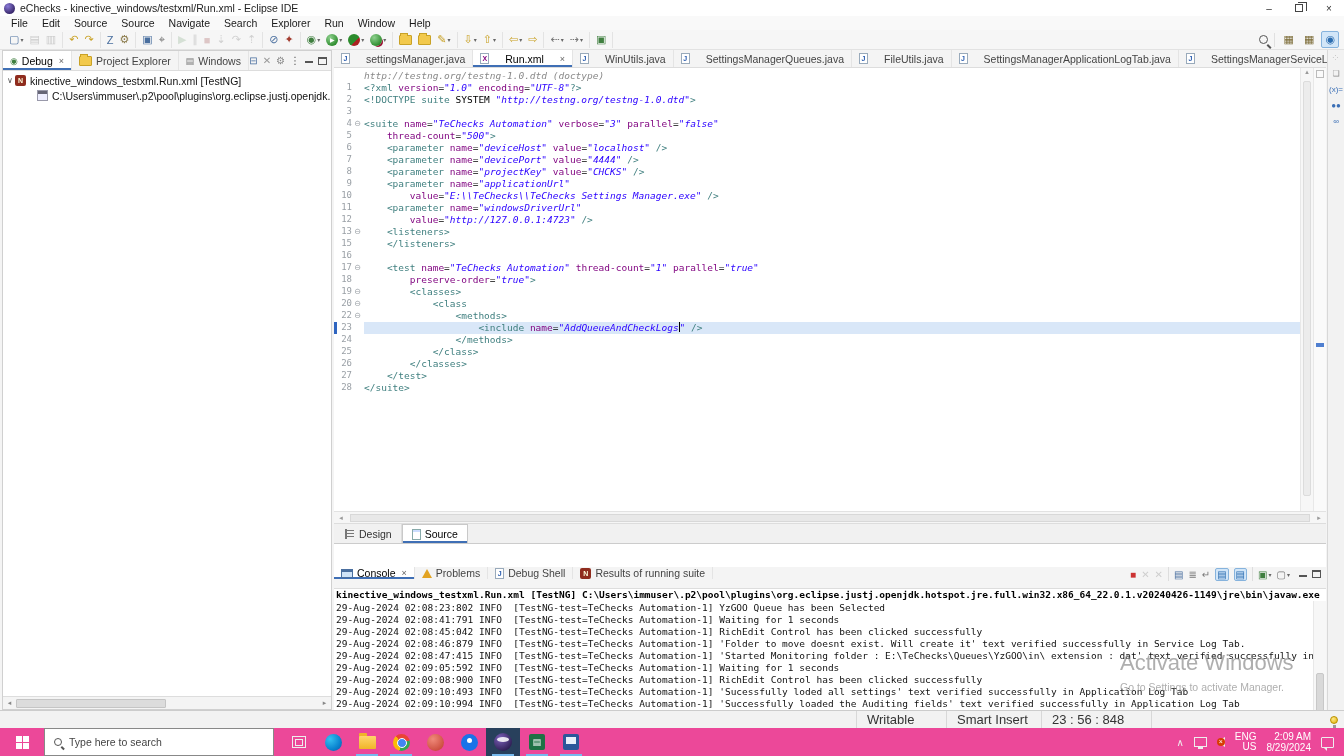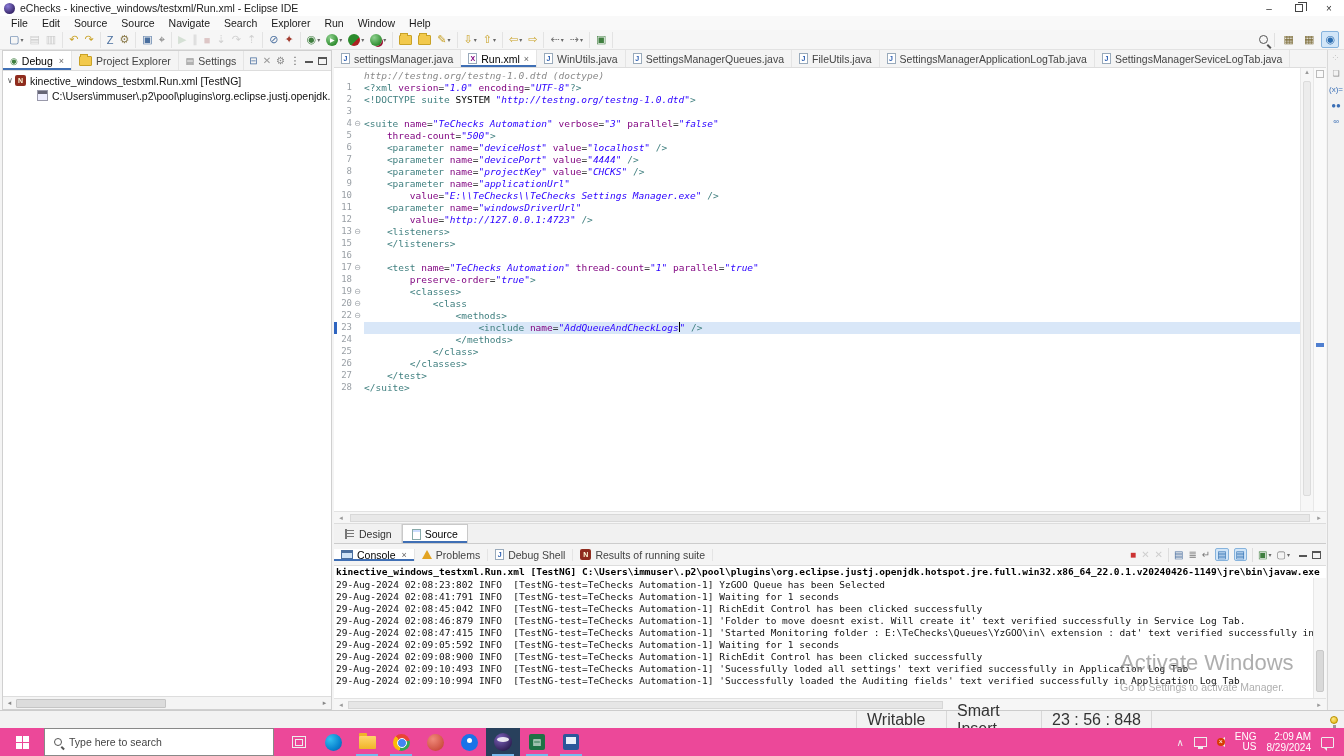--- a/index.html
+++ b/index.html
@@ -70,21 +70,21 @@
     box-shadow:inset 0 3px 0 #667; }
   .hscroll { position:absolute; left:0; bottom:0; width:100%; height:13px; background:#f4f4f4;
     border-top:1px solid #ddd; display:flex; align-items:center; }
   .hscroll .arr { width:13px; text-align:center; font-size:7px; color:#888; }
   .hthumb { height:9px; background:#dcdcdc; border:1px solid #c5c5c5; border-radius:1px; }
 
   
   #main { position:absolute; left:334px; top:50px; width:992px; height:660px; background:#fff; }
   #editor-tabs { position:absolute; left:0; top:0; width:100%; height:18px; background:#f4f4f4;
     border-bottom:1px solid #ddd; display:flex; }
-  .etab { display:flex; align-items:center; gap:4px; padding:0 7px; font-size:10.5px; color:#444;
+  .etab { display:flex; align-items:center; gap:16px; padding:0 7px; font-size:10.5px; color:#444;
     border-right:1px solid #e4e4e4; white-space:nowrap; }
   .etab.active { background:#fff; color:#000; box-shadow:inset 0 -2px 0 #3f6fb5; }
   .fic { width:9px; height:11px; background:#fff; border:1px solid #9ab; font-size:7px; font-weight:bold;
     display:inline-flex; align-items:center; justify-content:center; flex:none; }
   .fic.java { color:#2a5db0; }
   .fic.xml { color:#7f007f; }
   .etab .close { color:#666; font-size:9px; }
 
   #editor-body { position:absolute; left:0; top:18px; width:992px; height:443px; background:#fff; overflow:hidden; }
   #code-lines { position:absolute; left:0; top:2px; right:26px; }
@@ -121,21 +121,21 @@
   .dstab.active { background:#fff; border:1px solid #c9c9c9; border-bottom:none;
     box-shadow:inset 0 -2px 0 #3f6fb5; color:#000; }
   .ds-ic-design { width:10px; height:10px; border-left:2px solid #777; position:relative; }
   .ds-ic-design::before { content:""; position:absolute; left:0; top:1px; width:7px; height:1.5px; background:#777;
     box-shadow:0 3px 0 #777, 0 6px 0 #777; }
   .ds-ic-src { width:9px; height:11px; background:#fff; border:1px solid #8aa; box-shadow:inset 0 2px 0 #cdf; }
 
   
   #console { position:absolute; left:0; top:493px; width:992px; height:167px; background:#fff;
     border-top:1px solid #ccc; }
-  #console-tabs { height:22px; background:#f4f4f4; border-bottom:1px solid #ddd; display:flex; align-items:center; }
+  #console-tabs { height:22px; background:#f4f4f4; border-bottom:1px solid #ddd; display:flex; align-items:flex-start;margin-top:23px; }
   .cic-console { width:12px; height:9px; background:#cfe3f7; border:1px solid #4a6f9f; box-shadow:inset 0 2px 0 #4a6f9f; }
   .cic-problems { width:0; height:0; border-left:5px solid transparent; border-right:5px solid transparent;
     border-bottom:9px solid #e2a322; }
   .cic-shell { width:9px; height:11px; background:#fff; border:1px solid #9ab; color:#2a5db0; font-size:7px;
     font-weight:bold; display:inline-flex; align-items:center; justify-content:center; }
   .cic-testng { width:11px; height:11px; background:#8f2c1e; border-radius:2px; color:#ffd; font-size:7px;
     font-weight:bold; display:inline-flex; align-items:center; justify-content:center; }
   #console-toolbar { margin-left:auto; display:flex; align-items:center; gap:5px; padding-right:5px; }
   .ctb { font-size:10px; display:inline-flex; align-items:center; }
   .ctb .dd { font-size:6px; color:#666; margin-left:1px; }
@@ -158,21 +158,21 @@
 
   
   #right-strip { position:absolute; left:1327px; top:50px; width:17px; height:660px; background:#f2f2f2;
     border-left:1px solid #d8d8d8; display:flex; flex-direction:column; align-items:center; gap:7px;
     padding-top:3px; font-size:9px; color:#3b6fb6; }
   .rs-dots { color:#aaa; font-size:7px; letter-spacing:1px; }
   .rs-item { font-size:8px; color:#3b6fb6; }
 
   
   #statusbar { position:absolute; left:0; top:710px; width:1344px; height:18px; background:#f2f2f2;
-    border-top:1px solid #ccc; display:flex; align-items:center; font-size:16px; color:#333; }
+    border-top:1px solid #ccc; display:flex; align-items:center; font-size:13px; color:#333; }
   .sb-spacer { flex:1; }
   .sb-cell { height:100%; display:flex; align-items:center; padding-left:10px; border-left:1px solid #d8d8d8; }
   .bulb { width:8px; height:8px; border-radius:50%; background:radial-gradient(circle at 35% 30%, #ffe98a, #e0b000);
     border:1px solid #b99000; margin:0 6px 0 4px; position:relative; }
   .bulb::after { content:""; position:absolute; left:2px; top:8px; width:3px; height:3px; background:#999; }
 
   
   #taskbar { position:absolute; left:0; top:728px; width:1344px; height:28px; background:#ec4899;
     display:flex; align-items:center; color:#fff; }
   #start { width:44px; height:28px; display:flex; align-items:center; justify-content:center; }
@@ -406,21 +406,21 @@
           <span style="color: rgb(63, 127, 63); font-size: 9px;">◉</span>
           <span>Debug</span>
           <span class="close">×</span>
         </div>
         <div class="vtab">
           <span class="mini-folder"></span>
           <span>Project Explorer</span>
         </div>
         <div class="vtab">
           <span style="color: rgb(119, 119, 119); font-size: 9px;">▤</span>
-          <span>Settings</span>
+          <span>Windows</span>
         </div>
         <div class="view-toolbar">
           <span class="vtb" style="color: rgb(74, 111, 159);">⊟</span>
           <span class="vtb gray" style="color: rgb(153, 153, 153);">✕</span>
           <span class="vtb" style="color: rgb(136, 136, 136);">⚙</span>
           <span class="vtb" style="color: rgb(85, 85, 85);">⋮</span>
           <span class="wmin"></span>
           <span class="wmax"></span>
         </div>
       </div>

